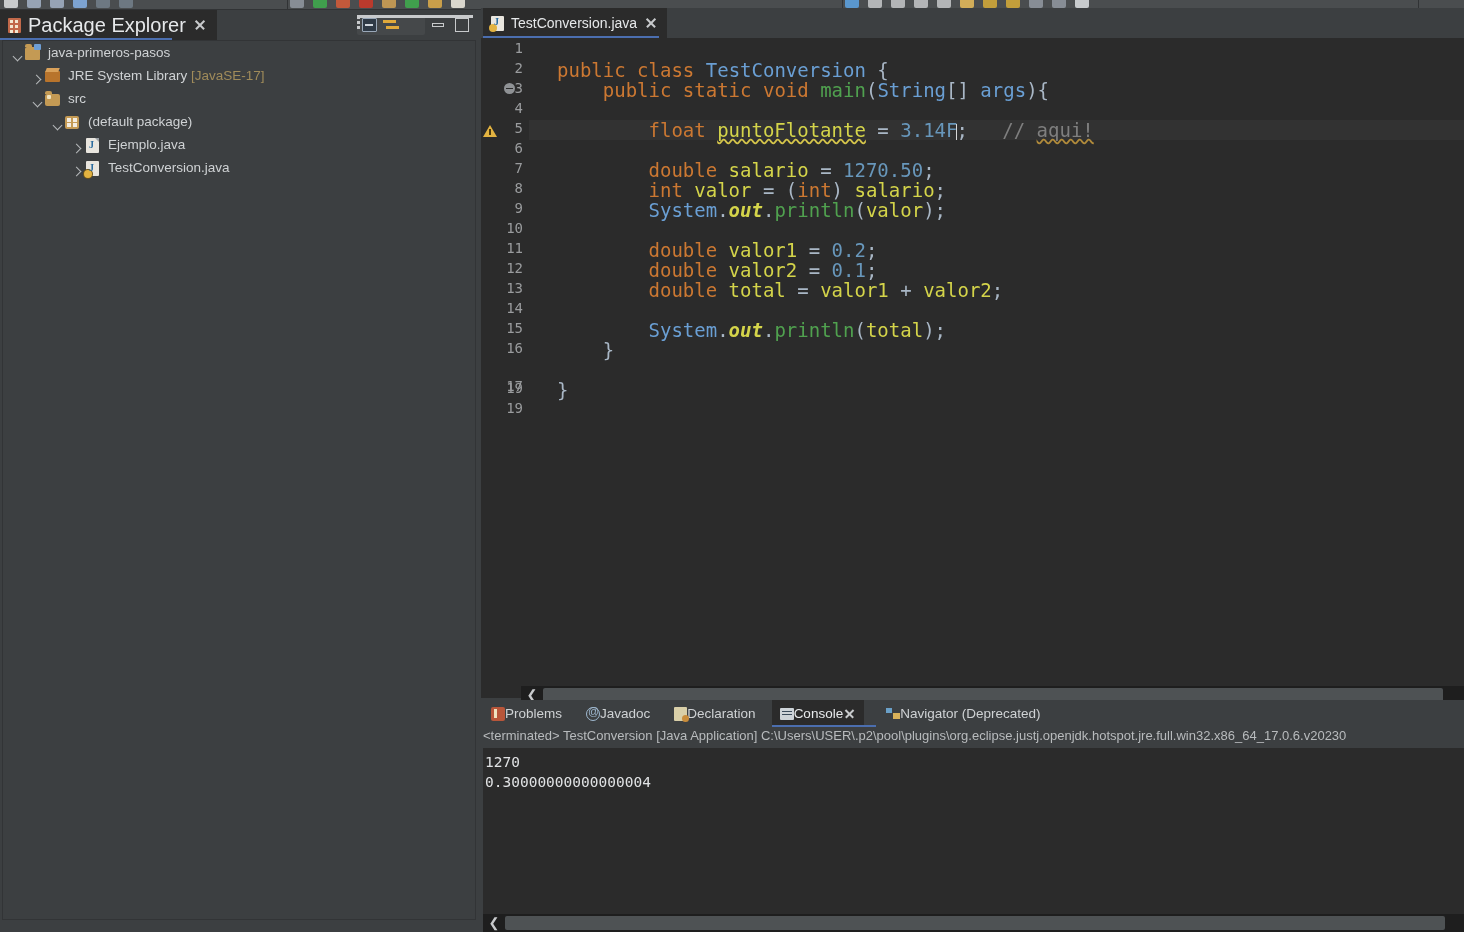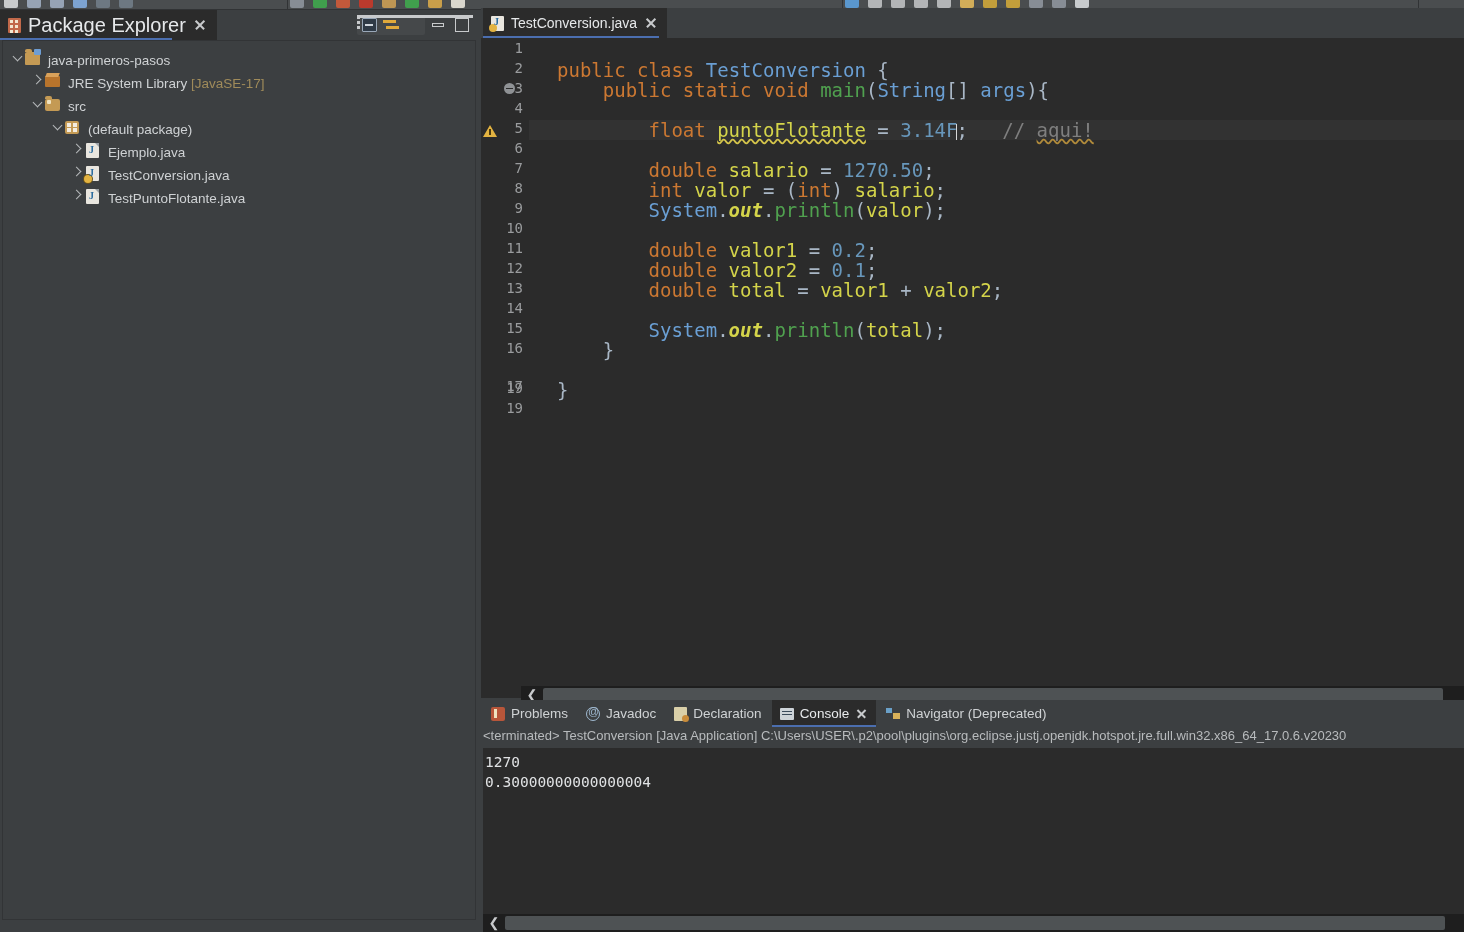--- a/index.html
+++ b/index.html
@@ -31,21 +31,21 @@
   .pe-close:before,.pe-close:after{content:"";position:absolute;left:1px;top:6px;width:12px;height:1.6px;background:#c8cacc;}
   .pe-close:before{transform:rotate(45deg);}
   .pe-close:after{transform:rotate(-45deg);}
 
   .pe-tools{position:absolute;right:7px;top:5px;display:flex;align-items:center;gap:2px;}
   .pe-tools .btn{width:22px;height:20px;display:flex;align-items:center;justify-content:center;cursor:pointer;}
   .pe-tools .grp{display:flex;background:#45484a;border-radius:2px;padding:0 1px;}
 
   .pe-body{position:absolute;left:2px;top:30px;width:474px;height:880px;background:#3c3f41;border:1px solid #323436;box-sizing:border-box;}
   .tree{padding-top:4px;}
-  .row{display:flex;align-items:flex-end;height:23px;white-space:nowrap;cursor:pointer;}
+  .row{display:flex;align-items:flex-start;height:23px;white-space:nowrap;cursor:pointer;}
   .arrow{width:14px;height:23px;flex:none;position:relative;}
   .arrow.down:after,.arrow.right:after{content:"";position:absolute;left:3px;top:8px;
      width:6px;height:6px;border-right:1.6px solid #b6b9bb;border-bottom:1.6px solid #b6b9bb;}
   .arrow.down:after{transform:rotate(45deg);}
   .arrow.right:after{transform:rotate(-45deg);left:2px;}
   .ico{width:18px;height:18px;flex:none;margin-right:5px;position:relative;}
   .lbl{font-size:13.5px;color:#cfd2d4;}
   .lbl .dim{color:#a08b5a;}
 
   
@@ -102,21 +102,21 @@
   .caret{display:inline-block;width:0;border-left:1.5px solid #d8d8d8;height:16px;vertical-align:-3px;margin:0 -1px;}
 
   .hscroll{position:absolute;height:18px;background:#1e1e1e;}
   .hscroll .arr{position:absolute;left:5px;top:2px;width:12px;height:14px;color:#c8cacc;
      font-size:13px;line-height:14px;text-align:center;cursor:pointer;}
   .hscroll .thumb{position:absolute;top:2px;height:14px;background:#4e5254;border-radius:2px;}
 
   
   .bottom{position:absolute;left:481px;top:700px;width:983px;height:232px;background:#3c3f41;}
   .bt-tabrow{position:absolute;left:0;top:0;width:983px;height:27px;background:#3c3f41;}
-  .bt-tab{position:absolute;top:0;height:27px;display:flex;align-items:center;gap:6px;padding:0 8px;cursor:pointer;}
+  .bt-tab{position:absolute;top:0;height:27px;display:flex;align-items:center;gap:0;padding:0 8px;cursor:pointer;}
   .bt-tab.active{background:#2b2b2b;}
   .bt-tab .t-label{font-size:13.5px;color:#cfd2d4;white-space:nowrap;}
   .bt-tab.active .t-label{color:#e8eaec;}
   .bt-underline{position:absolute;bottom:0;height:2px;background:#4b6eaf;}
   .bt-close{width:13px;height:13px;position:relative;cursor:pointer;flex:none;}
   .bt-close:before,.bt-close:after{content:"";position:absolute;left:1px;top:5.5px;width:11px;height:1.5px;background:#c8cacc;}
   .bt-close:before{transform:rotate(45deg);}
   .bt-close:after{transform:rotate(-45deg);}
 
   .bt-status{position:absolute;left:2px;top:27px;width:981px;height:20px;background:#3c3f41;
@@ -277,27 +277,20 @@
               <span class="ic-java" style="display: block;"></span>
             </span>
             <span class="lbl">Ejemplo.java</span>
           </div>
           <div class="row" style="padding-left: 68px;">
             <span class="arrow right"></span>
             <span class="ico">
               <span class="ic-java warn" style="display: block;"></span>
             </span>
             <span class="lbl">TestConversion.java</span>
-          </div>
-          <div class="row" style="padding-left: 68px;">
-            <span class="arrow right"></span>
-            <span class="ico">
-              <span class="ic-java" style="display: block;"></span>
-            </span>
-            <span class="lbl">TestPuntoFlotante.java</span>
           </div>
         </div>
     </div>
   </div>
 
   <div class="editor">
 
     <div class="ed-tabrow">
       <div class="ed-tab">
         <span class="g g-tabjava"></span>

